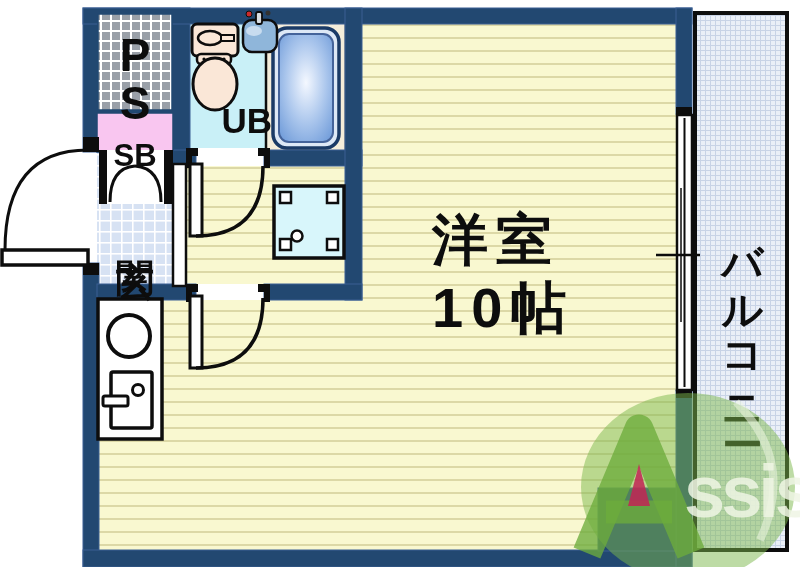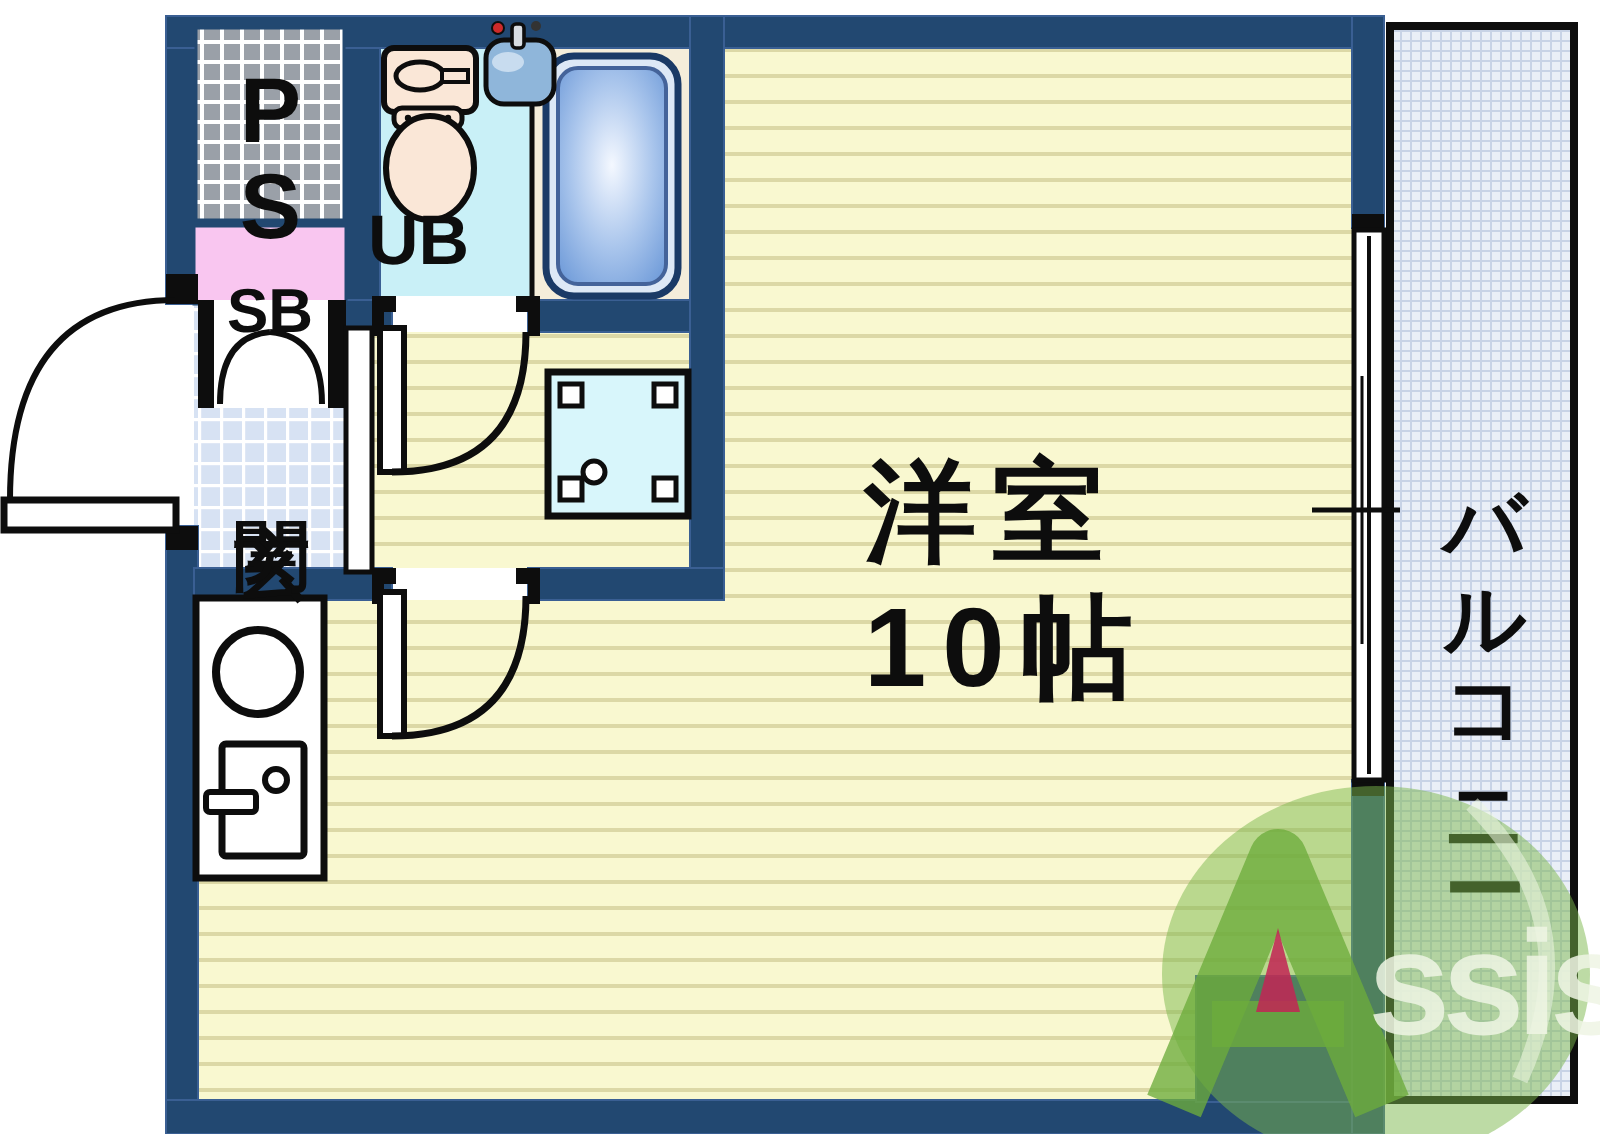--- a/index.html
+++ b/index.html
@@ -10,23 +10,23 @@
   .stage svg{position:absolute;left:0;top:0;width:800px;height:567px;}
   .lbl{
     position:absolute;color:#0d0d0d;font-weight:700;line-height:1.05;
     font-family:"Liberation Sans", sans-serif;white-space:nowrap;
   }
   .vert{writing-mode:vertical-rl;text-orientation:upright;}
   .vert-mixed{writing-mode:vertical-rl;}
   .flexc{display:flex;align-items:center;justify-content:center;}
   #ps-label{left:96px;top:28px;width:78px;height:98px;font-size:46px;letter-spacing:-4px;}
   #sb-label{left:97px;top:111px;width:76px;height:42px;font-size:31px;margin-top:24px;}
-  #ub-label{left:184px;top:103px;width:88px;font-size:35px;text-align:left;}
+  #ub-label{left:184px;top:103px;width:88px;font-size:35px;text-align:right;}
   #genkan-label{left:110px;top:173px;width:48px;height:114px;font-size:38px;letter-spacing:1px;}
-  #room-label{left:432px;top:206px;font-size:56px;letter-spacing:8px;line-height:1.22;margin-top:16px;}
+  #room-label{left:432px;top:206px;font-size:56px;letter-spacing:8px;line-height:1.22;}
   #room-label span{display:block;}
   #balcony-label{left:716px;top:176px;width:48px;height:292px;font-size:41px;letter-spacing:5px;display:flex;justify-content:center;}
   .wm{pointer-events:none;}
 </style>
 </head>
 <body>
 
 <div class="stage">
 
   <svg viewBox="0 0 800 567">

